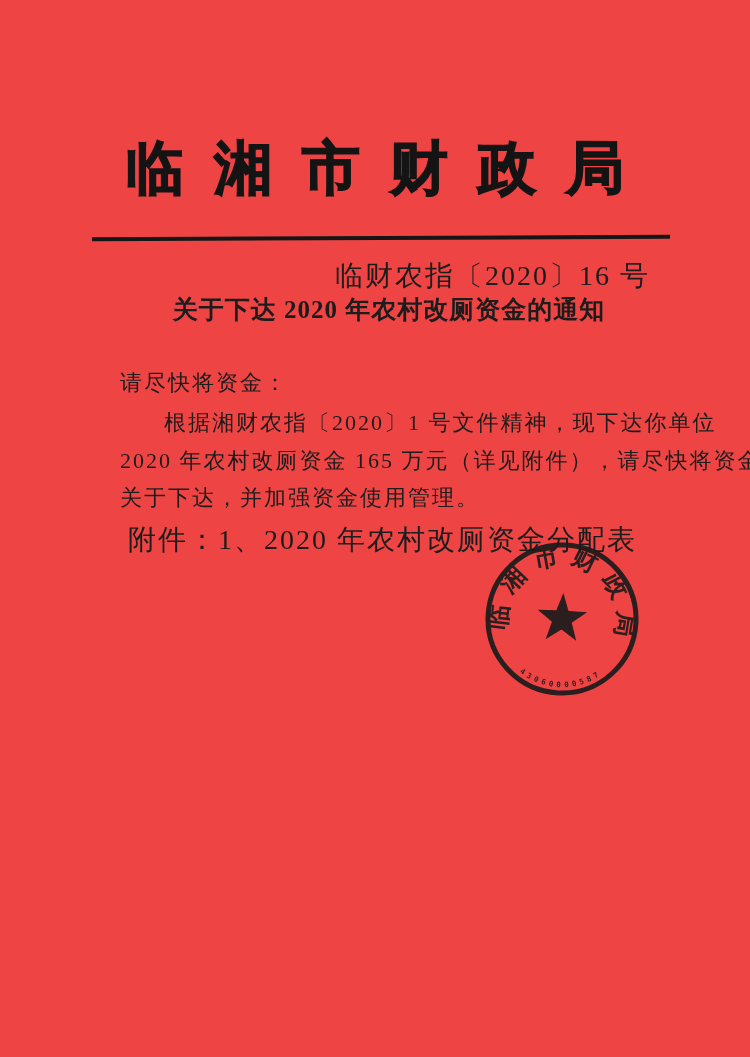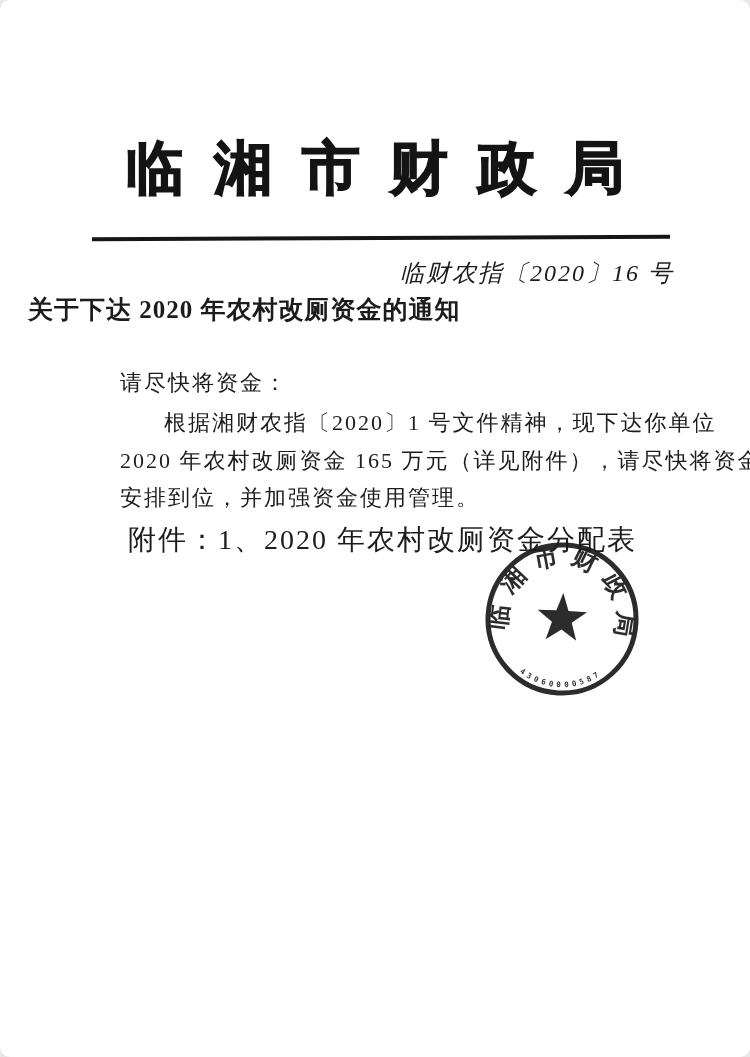--- a/index.html
+++ b/index.html
@@ -5,25 +5,24 @@
   html, body {
     margin: 0;
     padding: 0;
     background: #e8e8e8;
   }
   .page {
     position: relative;
     width: 750px;
     height: 1057px;
     margin: 0 auto;
-    background: #ffffff;
+    background: #ef4444;
     overflow: hidden;
     font-family: "Liberation Serif", "DejaVu Serif", serif;
     color: #1c1c1c;
-    border-radius: 10px;
   }
   
   .agency-title {
     position: absolute;
     top: 130px;
     left: 0;
     width: 100%;
     margin: 0;
     text-align: center;
     font-family: "DejaVu Sans", "Liberation Sans", sans-serif;
@@ -41,33 +40,32 @@
     top: 236px;
     left: 92px;
     width: 578px;
     height: 4px;
     background: #161616;
     transform: rotate(-0.25deg);
   }
   .doc-number {
     position: absolute;
     top: 257px;
-    right: 76px;
-    font-size: 24px;
+    right: 100px;
+    font-size: 28px;
     letter-spacing: 2px;
     white-space: nowrap;
-    font-style: italic;
   }
   .doc-title {
     position: absolute;
     top: 293px;
     left: 0;
     width: 100%;
     margin: 0;
-    text-align: left;
+    text-align: center;
     padding-left: 28px;
     box-sizing: border-box;
     font-size: 25px;
     font-weight: bold;
     letter-spacing: 1px;
     white-space: nowrap;
   }
   .addressee {
     position: absolute;
     top: 368px;
@@ -145,21 +143,21 @@
   <div class="doc-number">临财农指〔2020〕16 号</div>
 
   <h2 class="doc-title">关于下达 2020 年农村改厕资金的通知</h2>
 
   <div class="addressee">请尽快将资金：</div>
 
   <div class="body-line l1">根据湘财农指〔2020〕1 号文件精神，现下达你单位</div>
 
   <div class="body-line l2">2020 年农村改厕资金 165 万元（详见附件），请尽快将资金</div>
 
-  <div class="body-line l3">安排到位，并加强资金使用管理。</div>
+  <div class="body-line l3">关于下达，并加强资金使用管理。</div>
 
   <div class="attachment-line">附件：1、2020 年农村改厕资金分配表</div>
 
   <svg class="seal" viewBox="0 0 170 170">
     <defs>
       <path id="sealTopArc" d="M 33.3 103.8 A 55 55 0 1 1 136.7 103.8" fill="none"></path>
       <path id="sealBottomArc" d="M 41.5 137.4 A 68 68 0 0 0 128.5 137.4" fill="none"></path>
     </defs>
     <circle class="ring" cx="85" cy="85" r="74"></circle>
     <polygon class="star" points="85,59 91.1,76.6 109.7,77 94.9,88.2 100.3,106 85,95.4 69.7,106 75.1,88.2 60.3,77 78.9,76.6"></polygon>

